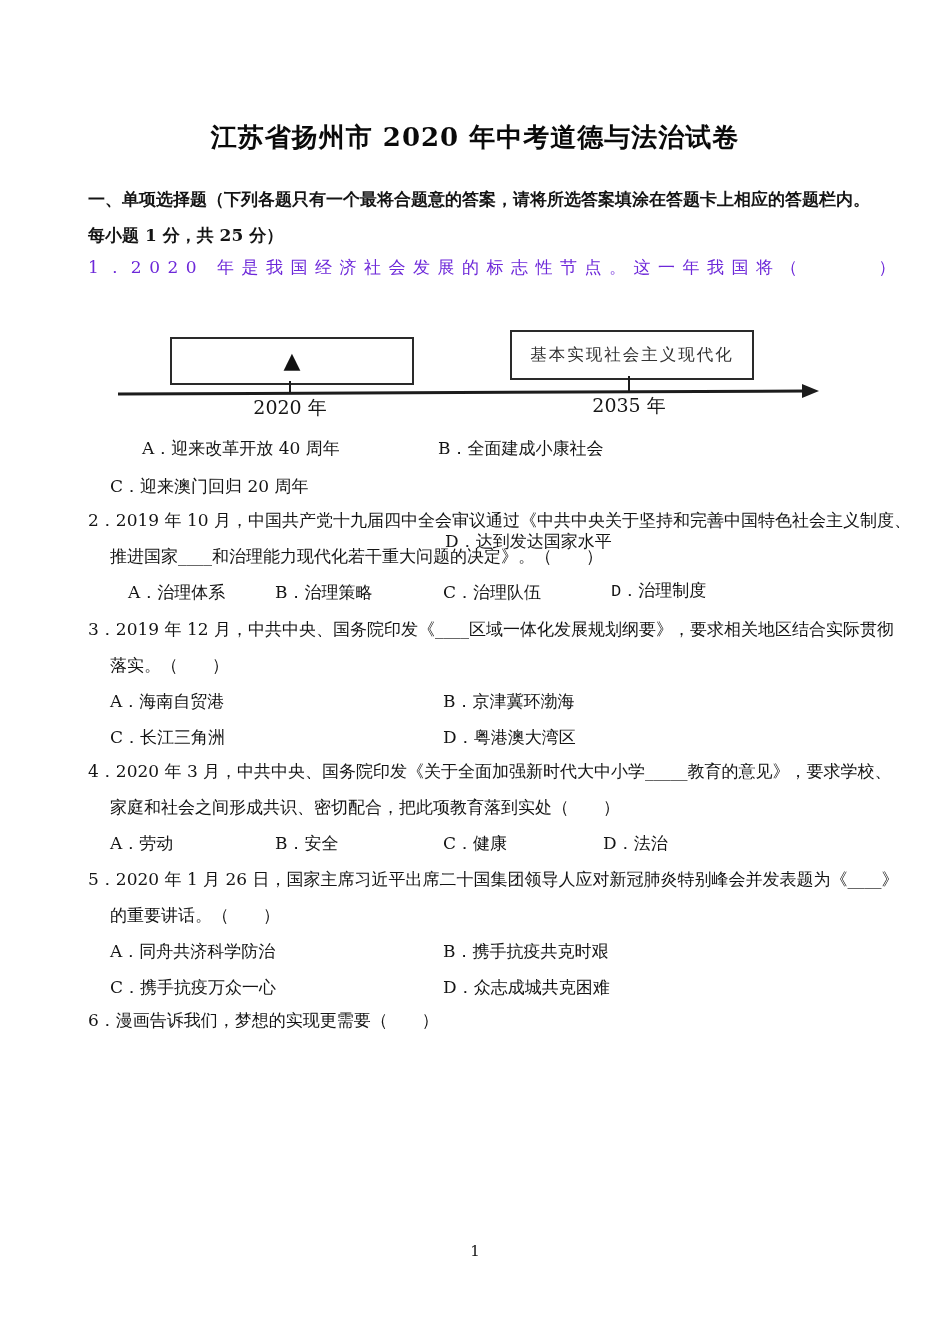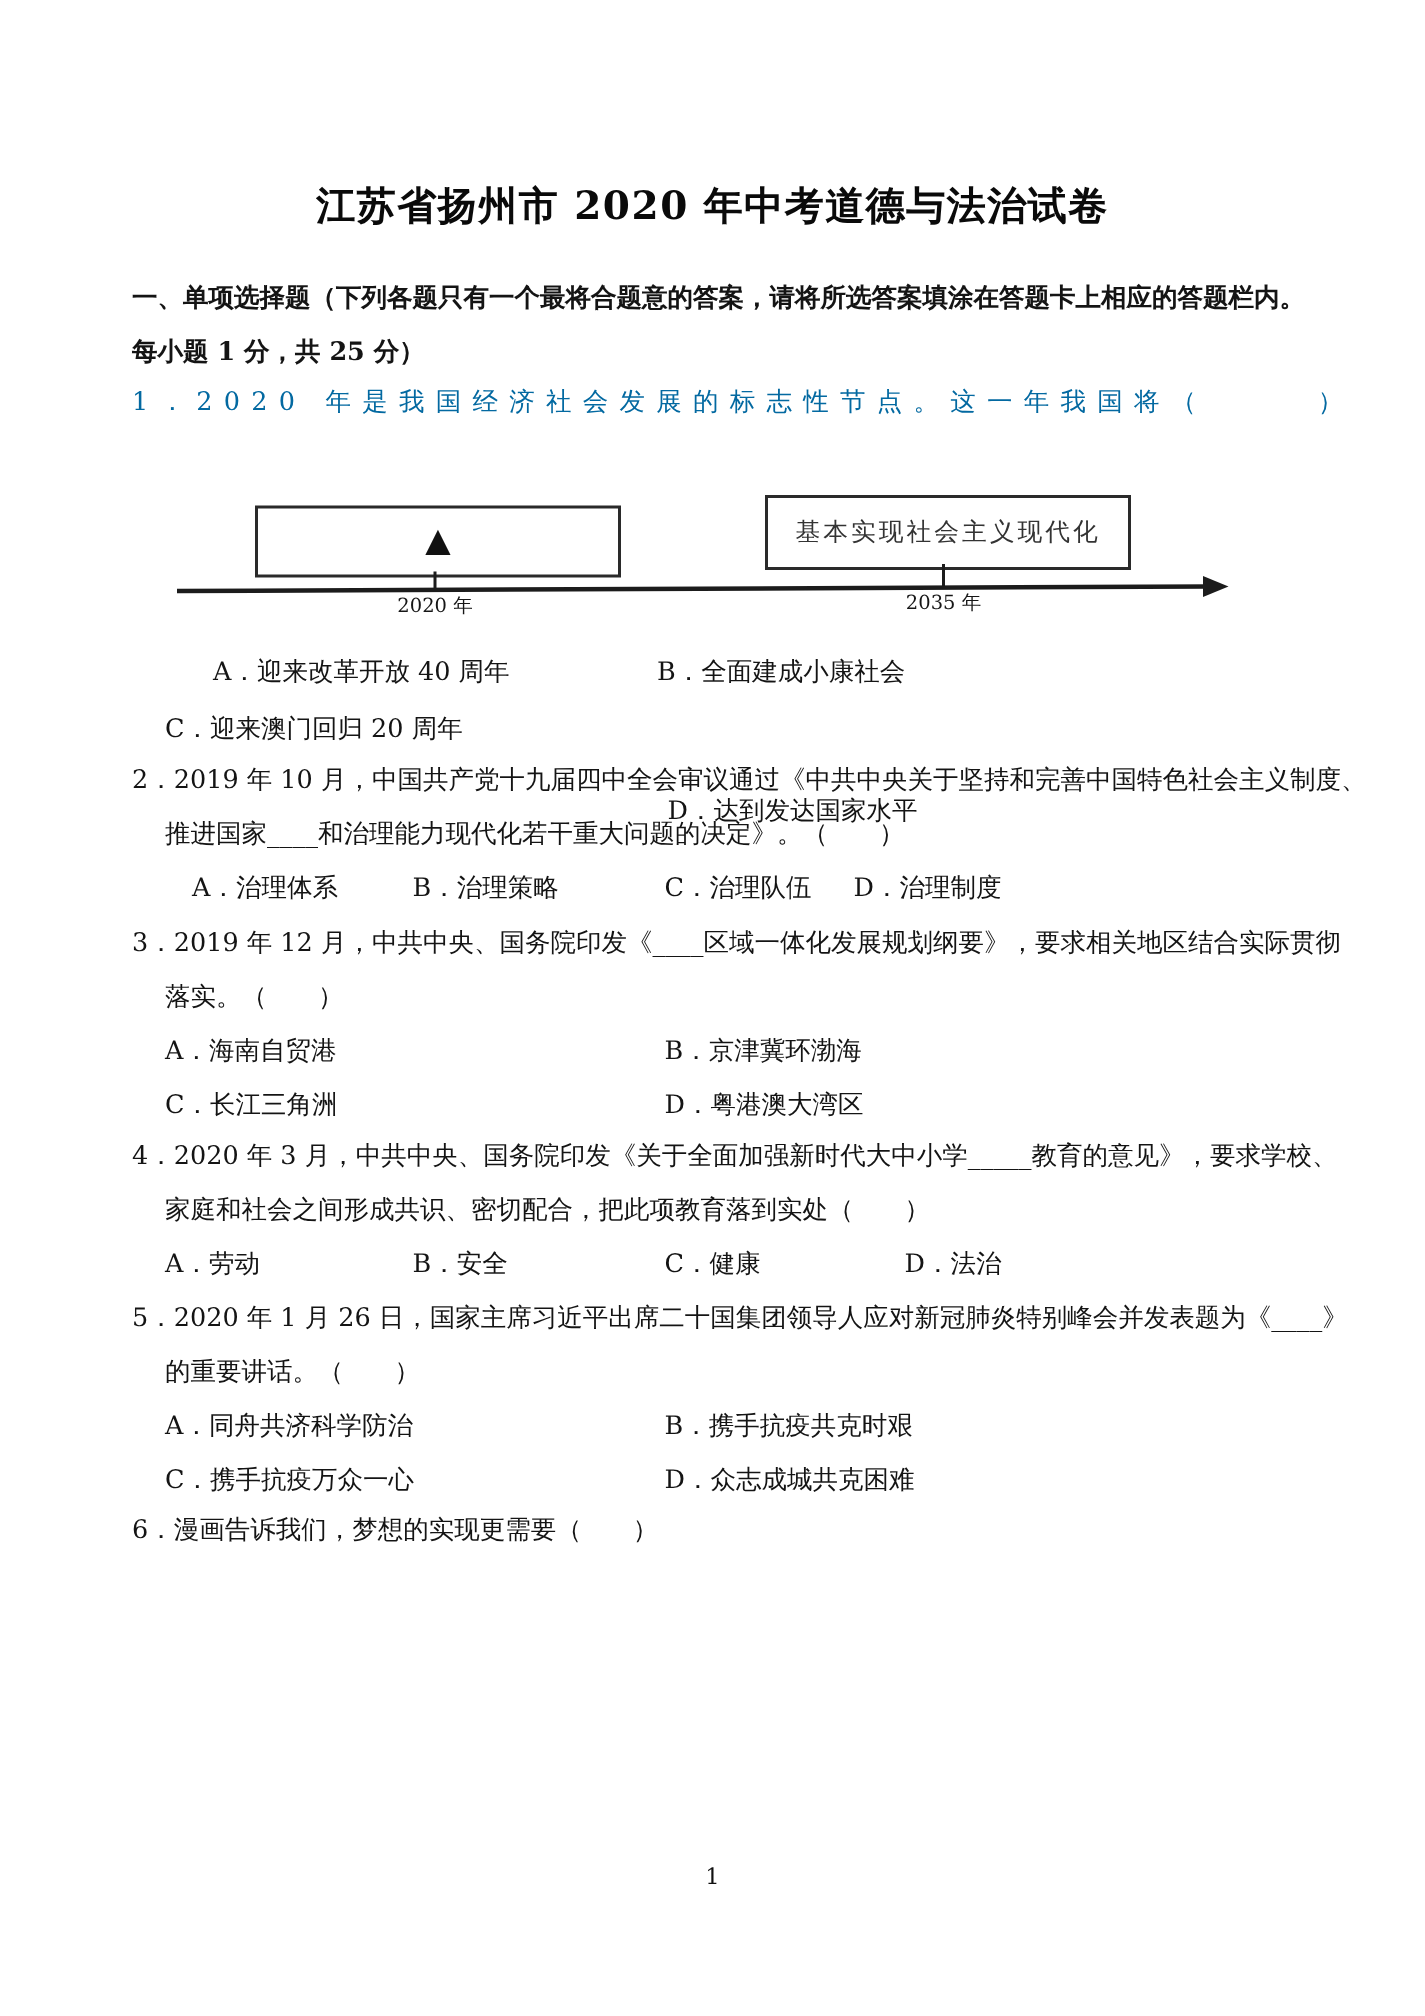--- a/index.html
+++ b/index.html
@@ -9,38 +9,38 @@
   }
   .page{position:absolute;inset:0;width:950px;height:1344px;background:#fff;overflow:hidden;}
   .t{position:absolute;font-size:17px;line-height:22px;white-space:nowrap;color:#141414;}
   .bold{font-weight:bold;}
   .title{
     position:absolute;top:120px;left:0;width:950px;text-align:center;
     font-size:26px;font-weight:bold;letter-spacing:1px;color:#0a0a0a;
   }
   .q1line{
     position:absolute;left:88px;top:256px;width:786px;
-    font-size:17px;letter-spacing:7.5px;white-space:nowrap;color:#0369a1;
+    font-size:17px;letter-spacing:7.5px;white-space:nowrap;color:#6d28d9;
   }
   
   .diagram{position:absolute;left:88px;top:315px;width:790px;height:120px;}
   .tl-line{position:absolute;left:30px;top:76px;width:688px;height:3px;background:#1c1c1c;transform:rotate(-0.25deg);}
   .tl-arrow{
     position:absolute;left:714px;top:69px;width:0;height:0;
     border-left:17px solid #1c1c1c;border-top:7px solid transparent;border-bottom:7px solid transparent;
   }
   .box{position:absolute;border:2px solid #2a2a2a;background:#fff;display:flex;align-items:center;justify-content:center;}
   .box-left{left:82px;top:22px;width:240px;height:44px;}
   .box-right{left:422px;top:15px;width:240px;height:46px;}
   .tri{font-size:22px;line-height:22px;color:#111;}
   .rbox-label{font-size:16.5px;letter-spacing:2px;color:#333;}
   .tick{position:absolute;width:2px;background:#1c1c1c;}
   .tick-2020{left:201px;top:66px;height:11px;}
   .tick-2035{left:540px;top:61px;height:16px;}
-  .tl-label{position:absolute;width:150px;text-align:center;font-size:13px;color:#161616;}
+  .tl-label{position:absolute;width:150px;text-align:center;font-size:19px;color:#161616;}
   .lab-2020{left:127px;top:80px;}
   .lab-2035{left:466px;top:78px;}
   .pageno{position:absolute;left:0;top:1242px;width:950px;text-align:center;font-size:15px;color:#111;}
 </style>
 </head>
 <body>
 
 <div class="page">
 
   <div class="title">江苏省扬州市 2020 年中考道德与法治试卷</div>
@@ -68,21 +68,21 @@
   <div class="t" style="left:110px;top:437px;margin-left:32px;">A．迎来改革开放 40 周年</div>
   <div class="t" style="left:438px;top:437px;text-align:center;">B．全面建成小康社会</div>
   <div class="t" style="left:110px;top:475px;">C．迎来澳门回归 20 周年</div>
   <div class="t" style="left:445px;top:494px;margin-top:36px;">D．达到发达国家水平</div>
 
   <div class="t" style="left:88px;top:509px;">2．2019 年 10 月，中国共产党十九届四中全会审议通过《中共中央关于坚持和完善中国特色社会主义制度、</div>
   <div class="t" style="left:110px;top:545px;">推进国家____和治理能力现代化若干重大问题的决定》。（　　）</div>
   <div class="t" style="left:110px;top:581px;margin-left:18px;">A．治理体系</div>
   <div class="t" style="left:275px;top:581px;">B．治理策略</div>
   <div class="t" style="left:443px;top:581px;">C．治理队伍</div>
-  <div class="t" style="left:569px;top:581px;">D．治理制度</div>
+  <div class="t" style="left:611px;top:581px;font-family:Liberation Mono, monospace;">D．治理制度</div>
 
   <div class="t" style="left:88px;top:618px;">3．2019 年 12 月，中共中央、国务院印发《____区域一体化发展规划纲要》，要求相关地区结合实际贯彻</div>
   <div class="t" style="left:110px;top:654px;">落实。（　　）</div>
   <div class="t" style="left:110px;top:690px;">A．海南自贸港</div>
   <div class="t" style="left:443px;top:690px;">B．京津冀环渤海</div>
   <div class="t" style="left:110px;top:726px;">C．长江三角洲</div>
   <div class="t" style="left:443px;top:726px;">D．粤港澳大湾区</div>
 
   <div class="t" style="left:88px;top:760px;">4．2020 年 3 月，中共中央、国务院印发《关于全面加强新时代大中小学_____教育的意见》，要求学校、</div>
   <div class="t" style="left:110px;top:796px;">家庭和社会之间形成共识、密切配合，把此项教育落到实处（　　）</div>

